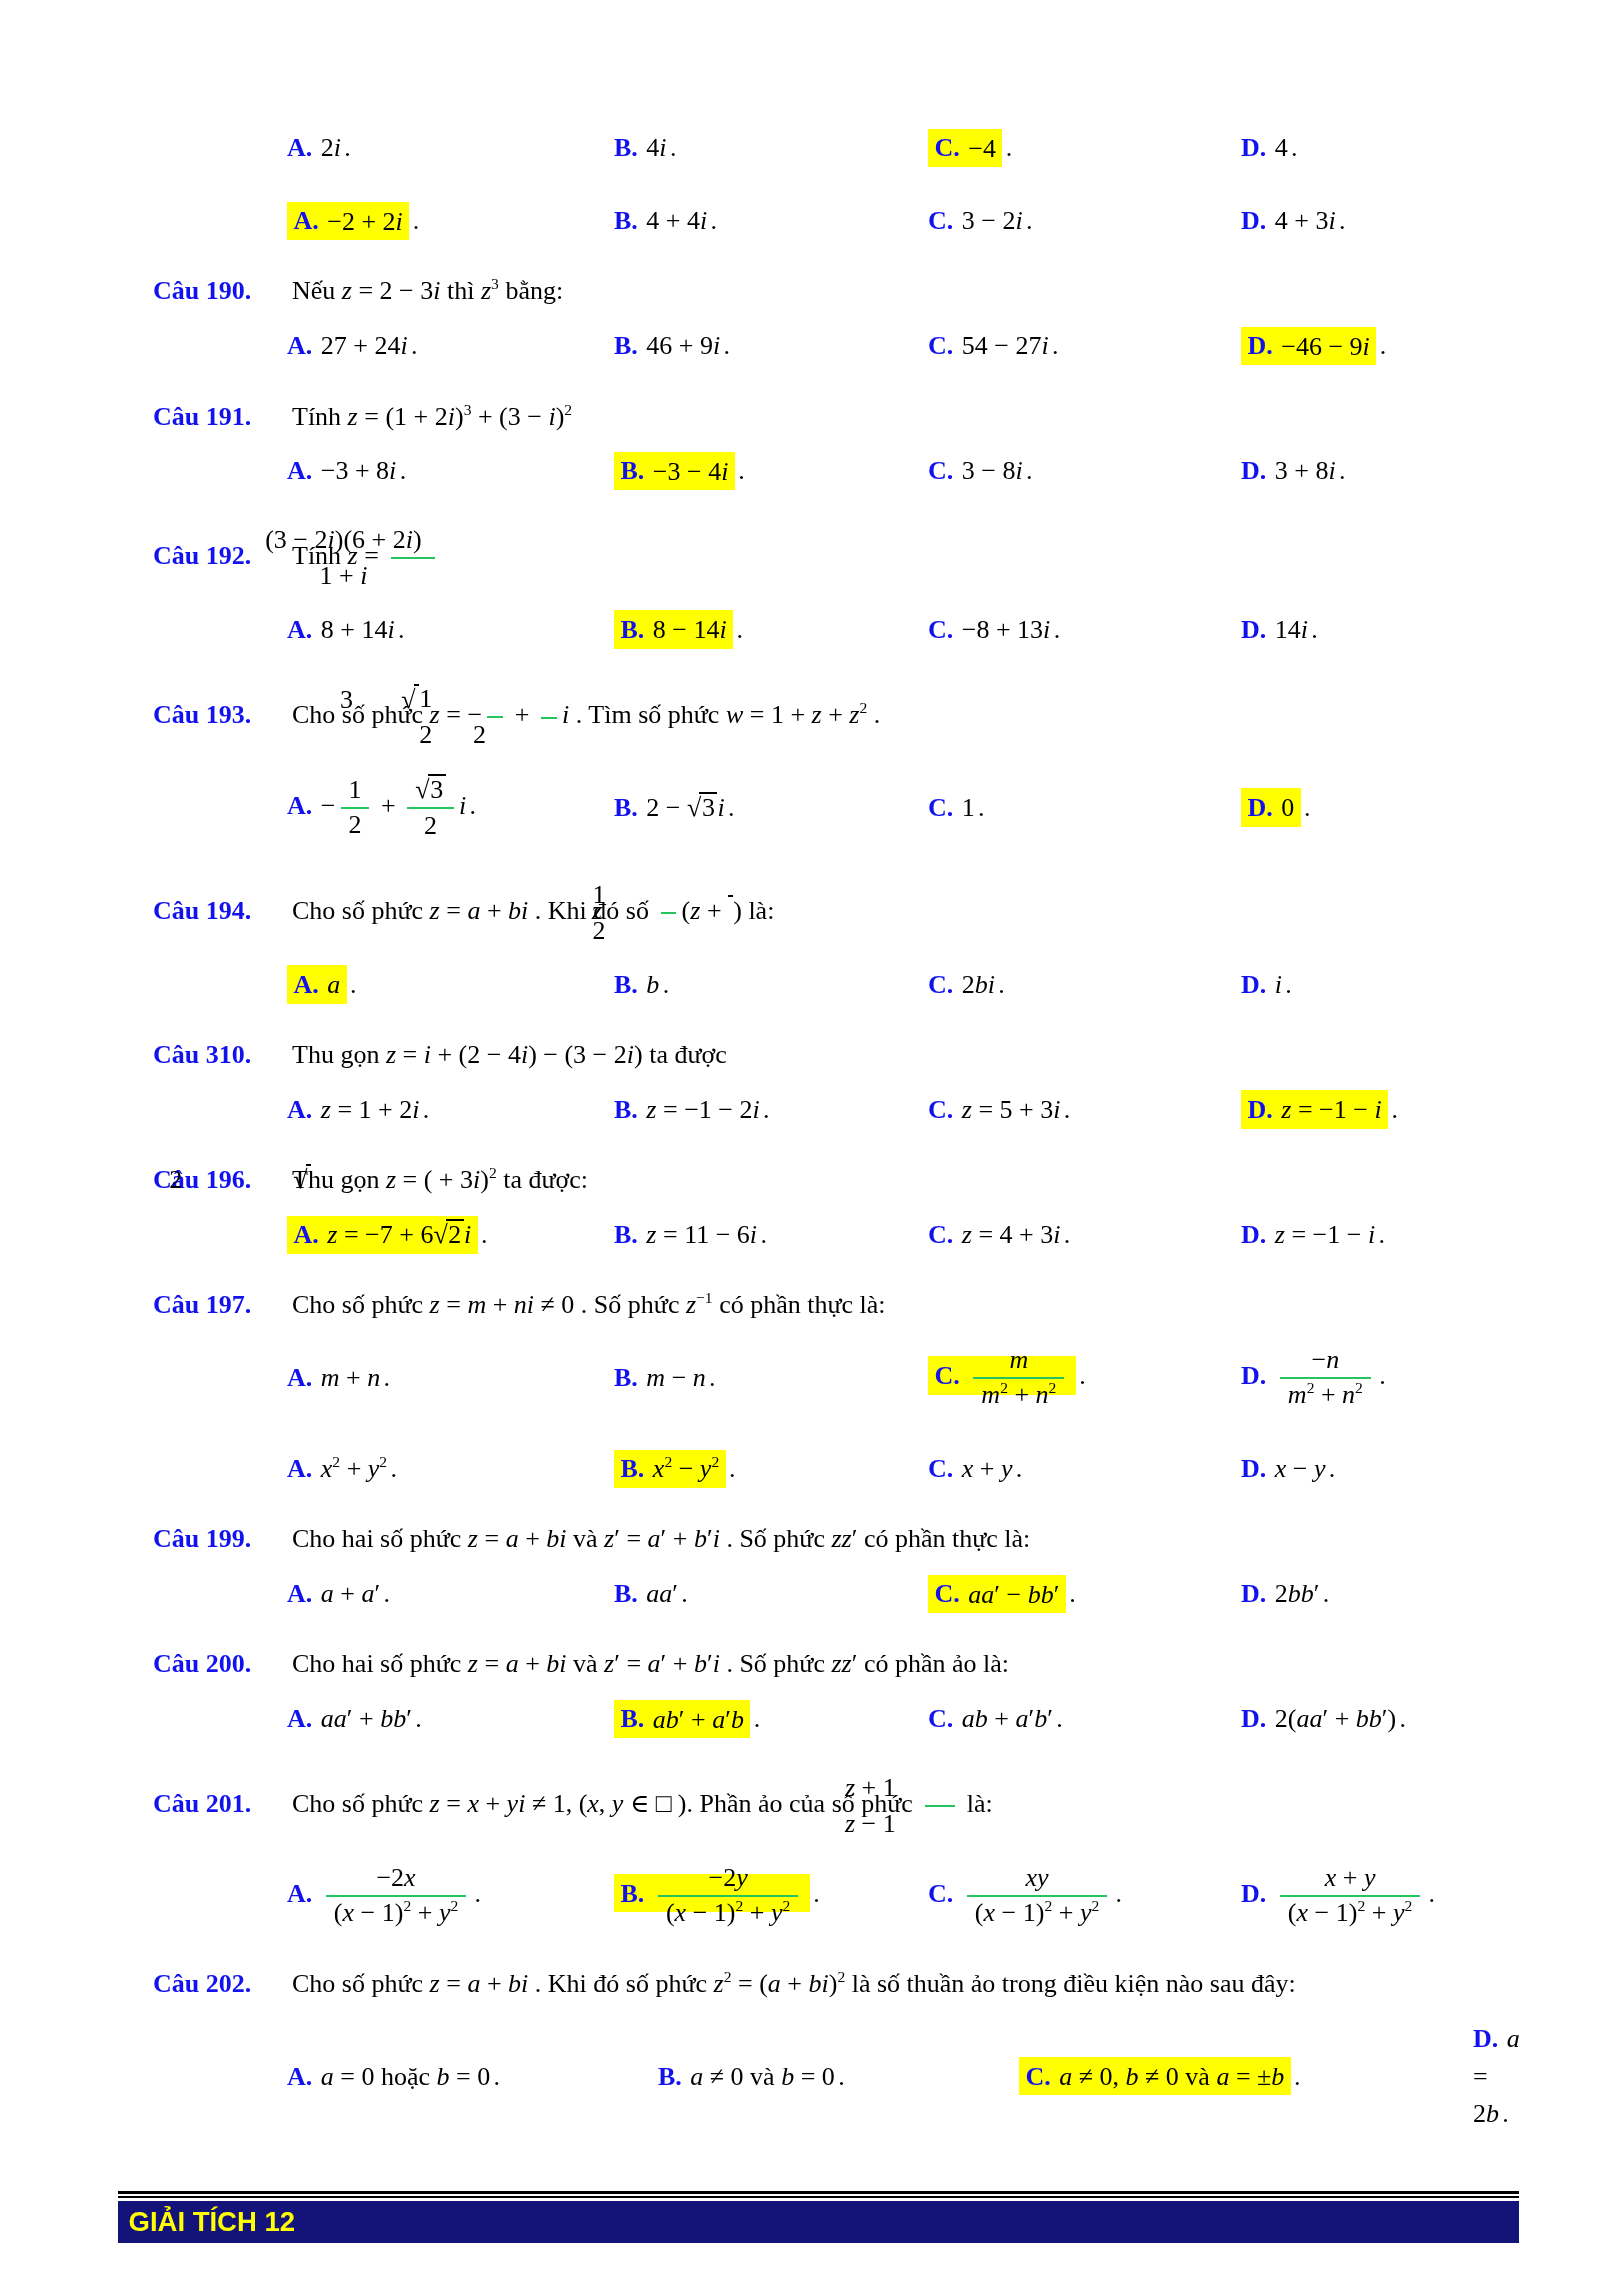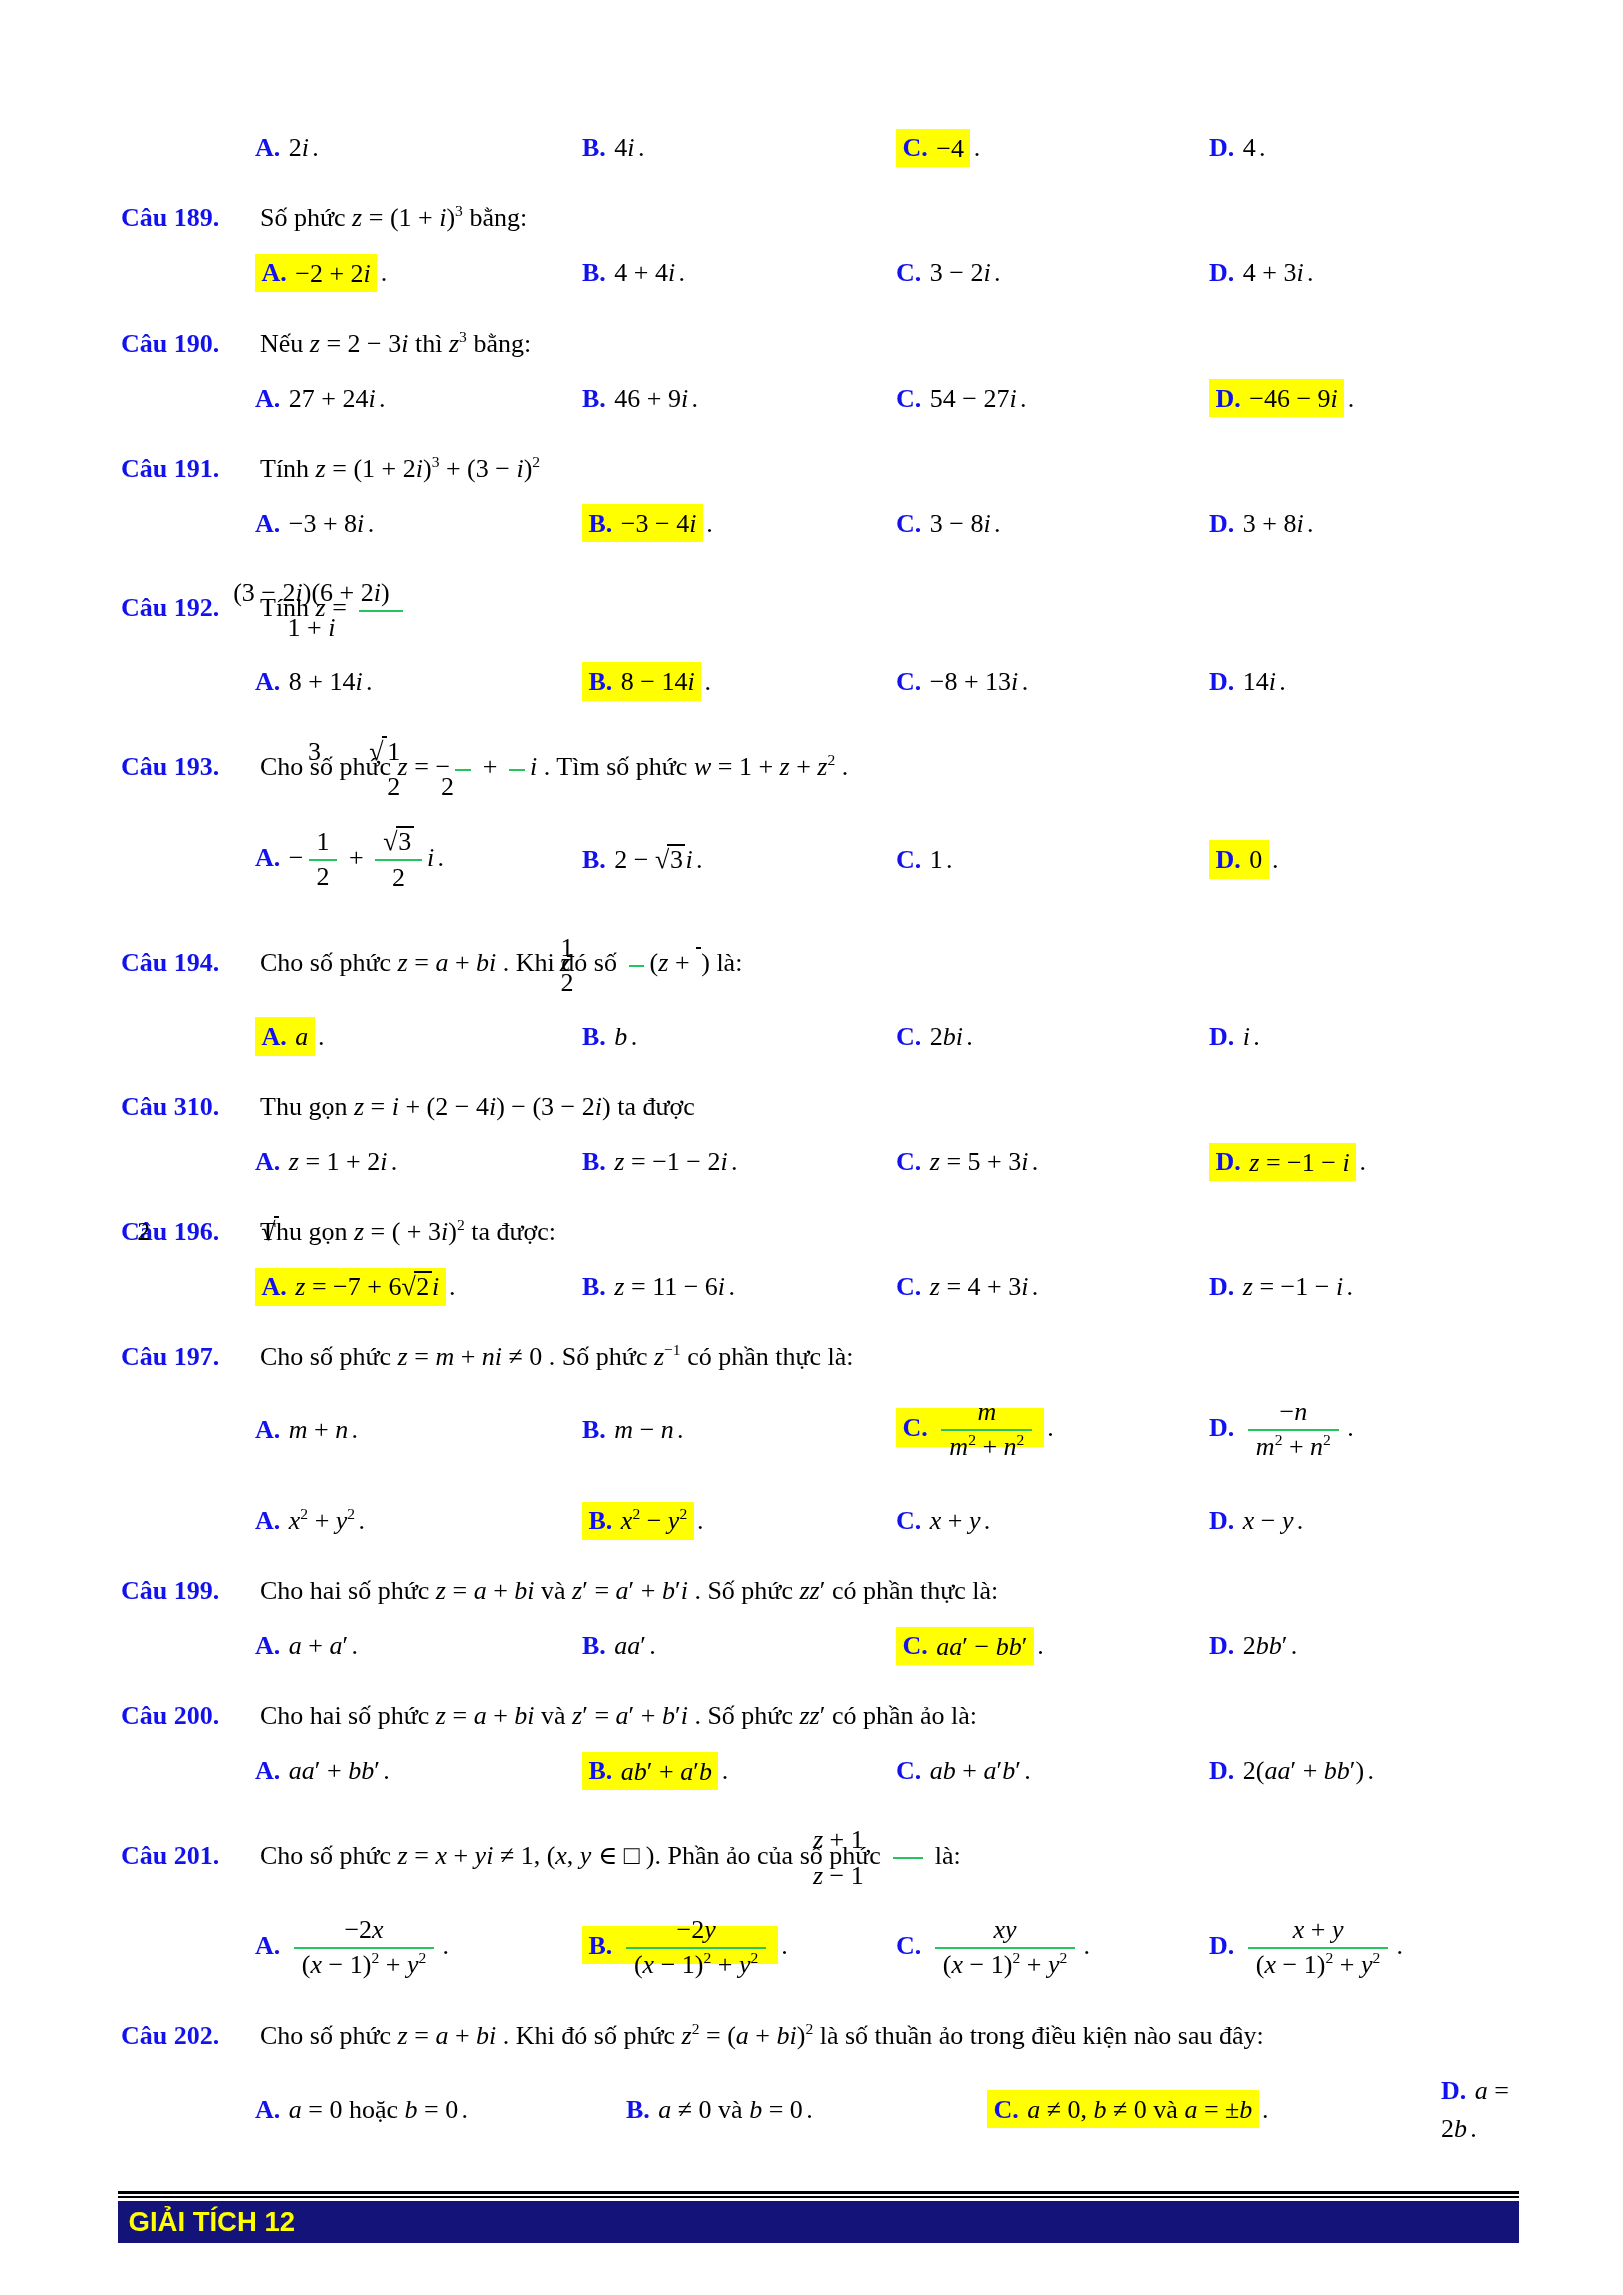--- a/index.html
+++ b/index.html
@@ -10,21 +10,21 @@
     --f-right:#FFFFFF;
     --f-page:#2BF29B;
   }
   html,body{margin:0;padding:0;background:#9a9a9a;}
   .page{
     width:1624px;height:2295px;background:#ffffff;position:relative;overflow:hidden;
     margin:0 auto;font-family:"Liberation Serif","DejaVu Serif",serif;
     font-size:26px;color:#000;
   }
   .content{padding:98px 105px 0 121px;}
-  .question{margin-top:27.5px;}
+  .question{margin-top:27.5px;margin-left:32px;}
   .qline{padding-left:139px;text-indent:-139px;line-height:1.55;}
   .qnum{display:inline-block;width:139px;text-indent:0;color:var(--blue);font-weight:700;vertical-align:baseline;}
   .qtext{}
   .answers{display:grid;grid-template-columns:327px 314px 313px 1fr;align-items:center;
            margin-left:134px;margin-top:11.8px;line-height:1.45;}
   .answers.v-wide-c{grid-template-columns:327px 317px 410px 1fr;gap:44px;}
   .answers.first{margin-top:0;}
   .answer{padding:3.9px 0;}
   .awrap{display:inline;}
   .awrap.hl{background:var(--hl);padding:4.6px 6.5px;-webkit-box-decoration-break:clone;box-decoration-break:clone;}
@@ -58,21 +58,20 @@
   <div class="content" id="content">
       <div class="question">
         <div class="answers first">
           <div class="answer"><span class="awrap"><span class="letter">A.</span><span><span class="rm">2</span><span class="it">i</span></span></span><span class="tail">.</span></div>
           <div class="answer"><span class="awrap"><span class="letter">B.</span><span><span class="rm">4</span><span class="it">i</span></span></span><span class="tail">.</span></div>
           <div class="answer"><span class="awrap hl"><span class="letter">C.</span><span><span class="rm">−4</span></span></span><span class="tail">.</span></div>
           <div class="answer"><span class="awrap"><span class="letter">D.</span><span><span class="rm">4</span></span></span><span class="tail">.</span></div>
         </div>
       </div>
       <div class="question">
-        <div class="qline"><span class="qnum">Câu 189.</span><span class="qtext"><span class="rm">Số phức </span><span class="it">z</span><span class="rm"> = (1 + </span><span class="it">i</span><span class="rm">)</span><sup class="sp">3</sup><span class="rm"> bằng:</span></span></div>
         <div class="answers">
           <div class="answer"><span class="awrap hl"><span class="letter">A.</span><span><span class="rm">−2 + 2</span><span class="it">i</span></span></span><span class="tail">.</span></div>
           <div class="answer"><span class="awrap"><span class="letter">B.</span><span><span class="rm">4 + 4</span><span class="it">i</span></span></span><span class="tail">.</span></div>
           <div class="answer"><span class="awrap"><span class="letter">C.</span><span><span class="rm">3 − 2</span><span class="it">i</span></span></span><span class="tail">.</span></div>
           <div class="answer"><span class="awrap"><span class="letter">D.</span><span><span class="rm">4 + 3</span><span class="it">i</span></span></span><span class="tail">.</span></div>
         </div>
       </div>
       <div class="question">
         <div class="qline"><span class="qnum">Câu 190.</span><span class="qtext"><span class="rm">Nếu </span><span class="it">z</span><span class="rm"> = 2 − 3</span><span class="it">i</span><span class="rm"> thì </span><span class="it">z</span><sup class="sp">3</sup><span class="rm"> bằng:</span></span></div>
         <div class="answers">

